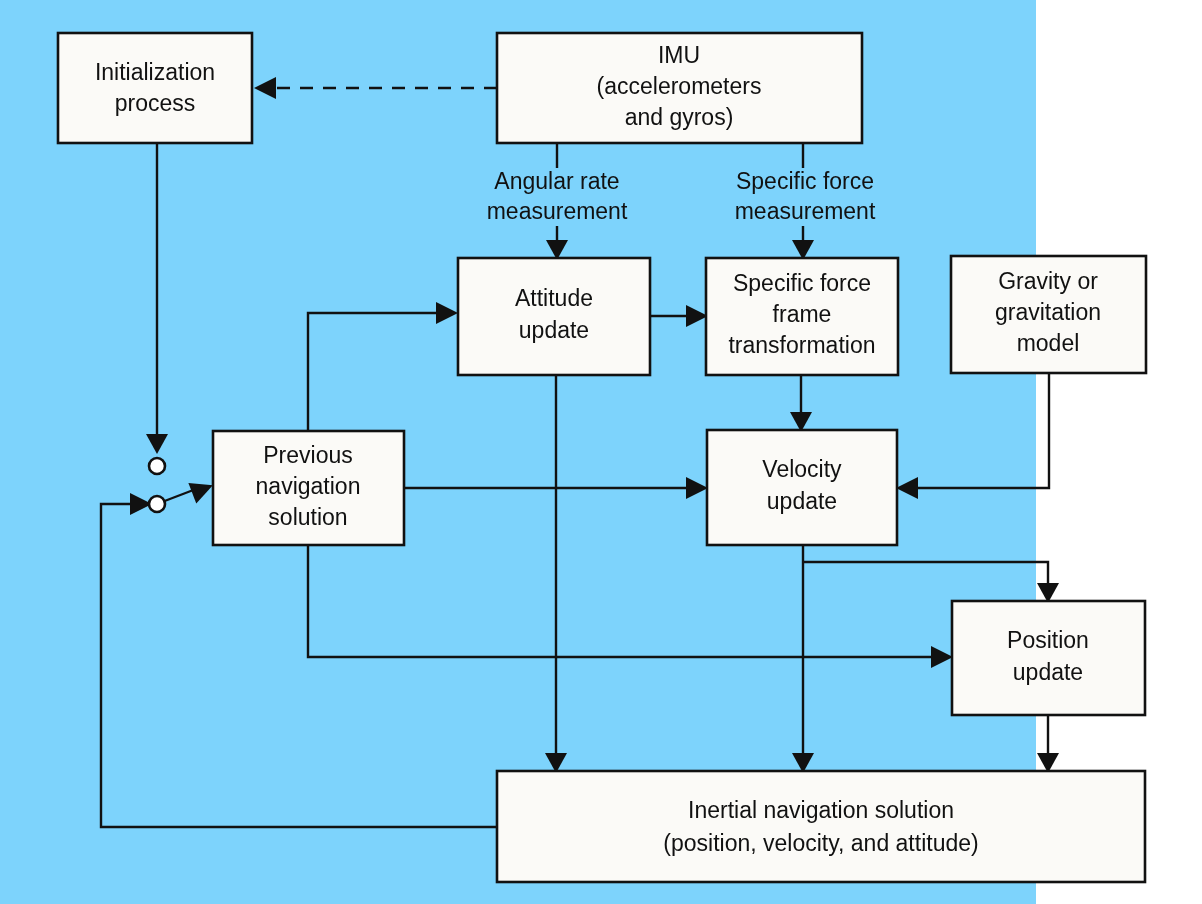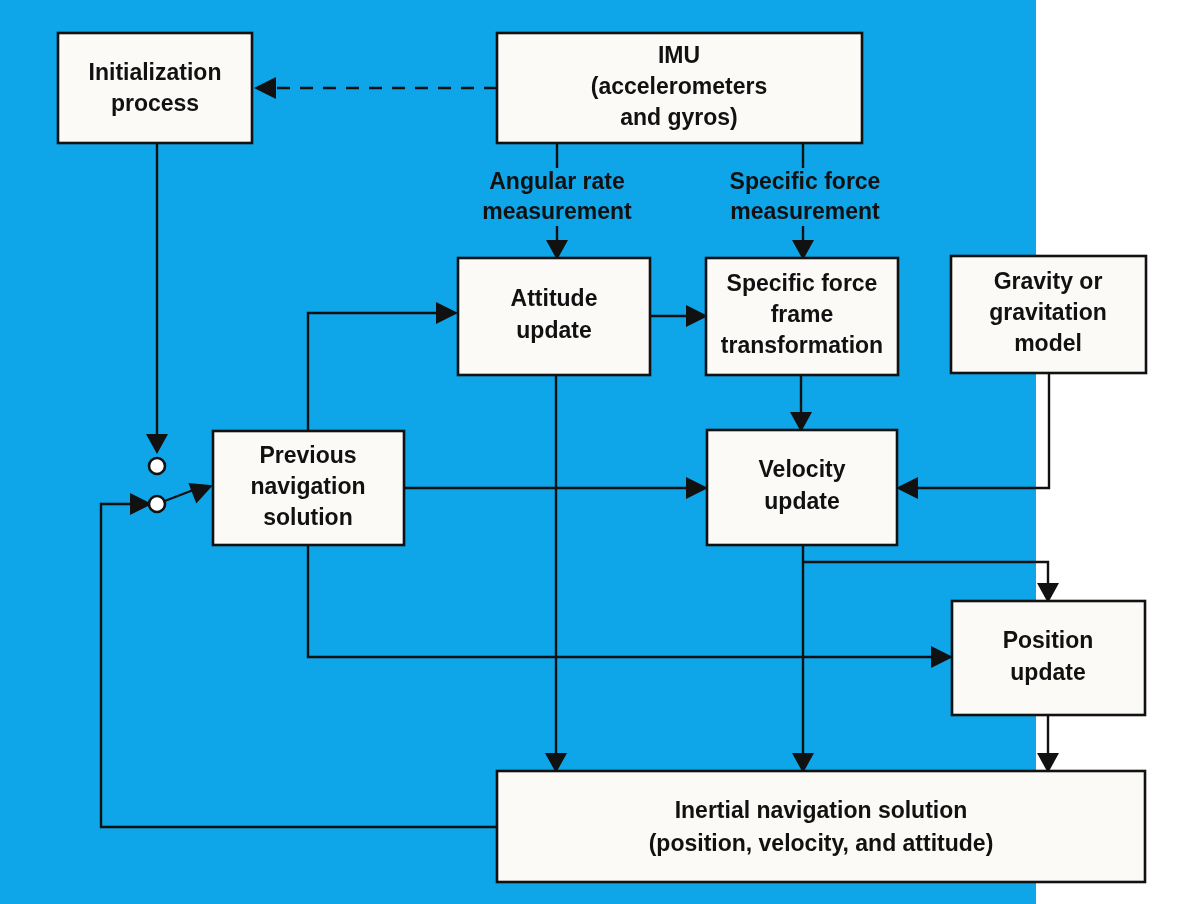--- a/index.html
+++ b/index.html
@@ -4,23 +4,22 @@
 <style>
   html, body {
     margin: 0;
     padding: 0;
     background: #ffffff;
   }
   #diagram-root {
     position: relative;
     width: 1036px;
     height: 904px;
-    background: #0ea5e9;
+    background: #7dd3fc;
     font-family: "Liberation Sans", sans-serif;
-    font-weight: bold;
   }
   svg#flow {
     display: block;
     width: 1202px;
     height: 904px;
   }
   .box-rect {
     fill: #fbfaf7;
     stroke: #111111;
     stroke-width: 2.6;

